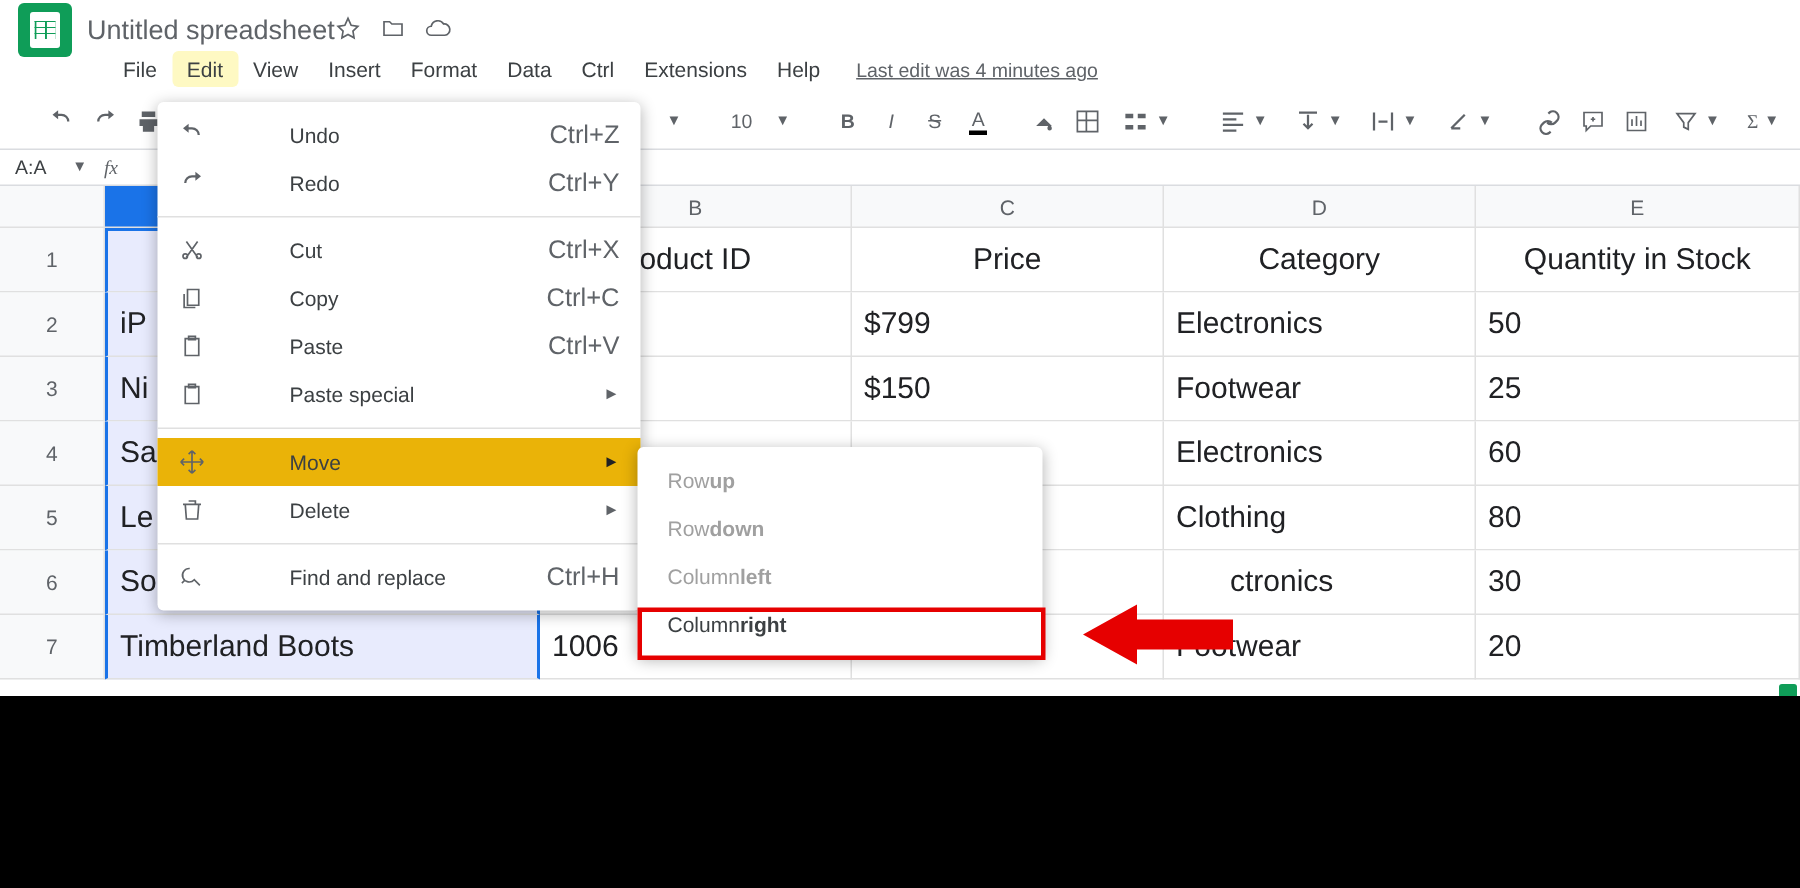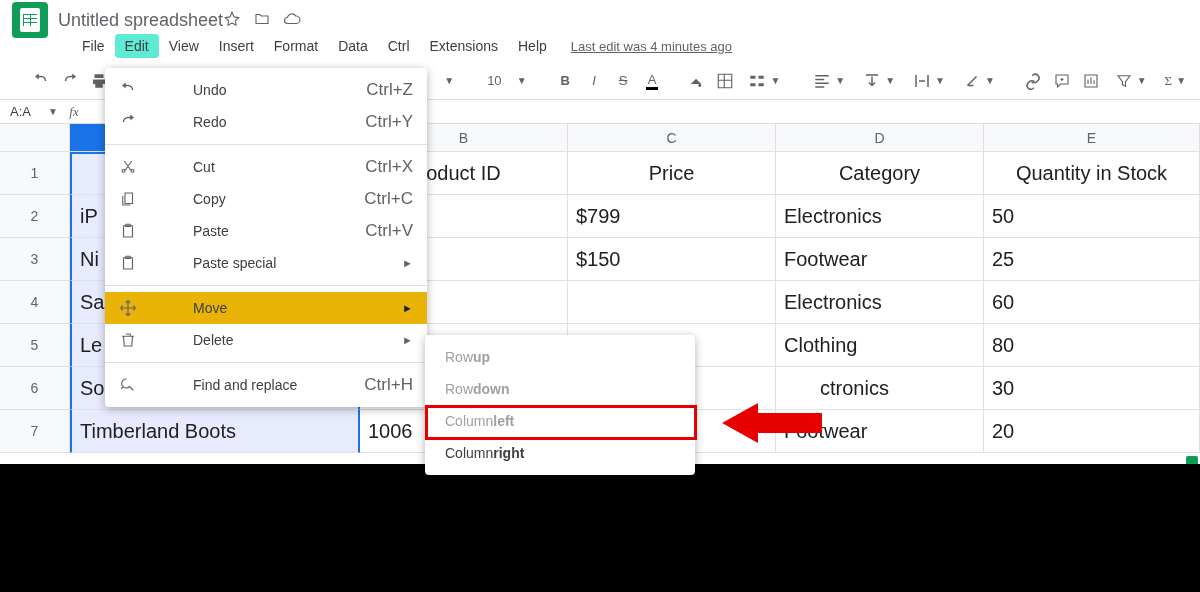--- a/index.html
+++ b/index.html
@@ -10,21 +10,21 @@
   .sheets-logo { width: 36px; height: 36px; background: #0f9d58; border-radius: 4px; display: flex; align-items: center; justify-content: center; margin-right: 10px; }
   .sheets-logo-inner { width: 20px; height: 24px; background: #fff; border-radius: 2px; position: relative; }
   .sheets-logo-inner::after { content: ""; position: absolute; left: 3px; top: 6px; width: 14px; height: 12px; background-image: linear-gradient(#0f9d58 1px, transparent 1px), linear-gradient(90deg, #0f9d58 1px, transparent 1px); background-size: 7px 4px; }
   .doc-title { font-size: 18px; color: #5f6368; margin-right: 0; }
   .title-icons { display: flex; gap: 12px; color: #5f6368; }
   .title-icon-svg { width: 18px; height: 18px; fill: #5f6368; }
 
   
   .menu-bar { display: flex; align-items: center; padding: 0 20px 6px 72px; height: 26px; gap: 0; font-size: 14px; color: #3c4043; }
   .menu-item { padding: 4px 10px; border-radius: 4px; cursor: pointer; }
-  .menu-item.active { background: #5eead4; }
+  .menu-item.active { background: #fef9c3; }
   .last-edit { color: #5f6368; text-decoration: underline; margin-left: 14px; font-size: 13px; cursor: pointer; text-align: center; }
 
   
   .toolbar { display: flex; align-items: center; height: 38px; border-bottom: 1px solid #dadce0; padding: 0 8px 0 30px; gap: 6px; color: #5f6368; font-size: 13px; }
   .toolbar-btn { display: inline-flex; align-items: center; justify-content: center; width: 26px; height: 26px; cursor: pointer; border-radius: 4px; }
   .toolbar-btn svg { width: 18px; height: 18px; fill: #5f6368; }
   .toolbar-sep { width: 1px; height: 22px; background: transparent; margin: 0 4px; }
   .toolbar-select { display: inline-flex; align-items: center; gap: 4px; padding: 0 6px; height: 26px; cursor: pointer; }
   .toolbar-select .chev { font-size: 10px; color: #5f6368; }
 
@@ -52,21 +52,21 @@
   .dd-item { display: flex; align-items: center; height: 32px; padding: 0 14px; cursor: pointer; gap: 48px; }
   .dd-item:hover, .dd-item.hovered { background: #eab308; justify-content: center; }
   .dd-icon { width: 26px; display: inline-flex; }
   .dd-icon svg { width: 18px; height: 18px; fill: #5f6368; }
   .dd-label { flex: 1; }
   .dd-short { color: #5f6368; font-size: 17px; }
   .dd-sub { color: #5f6368; font-size: 11px; }
   .dd-sep { height: 1px; background: #e0e0e0; margin: 6px 0; }
 
   
-  .move-menu { left: 425px; top: 298px; width: 270px; margin-top: 37px; }
+  .move-menu { left: 425px; top: 298px; width: 270px; }
   .sub-item { height: 32px; display: flex; align-items: center; padding: 0 20px; color: #a0a0a0; cursor: pointer; }
   .sub-item.enabled { color: #3c4043; }
   .sub-item .bold { font-weight: bold; }
   .highlight-box { border: 3px solid #e60000; position: absolute; left: 425px; top: 405px; width: 272px; height: 35px; z-index: 30; }
 
   
   .arrow { position: absolute; left: 722px; top: 400px; z-index: 31; }
   .arrow svg { fill: #e60000; }
 
   

